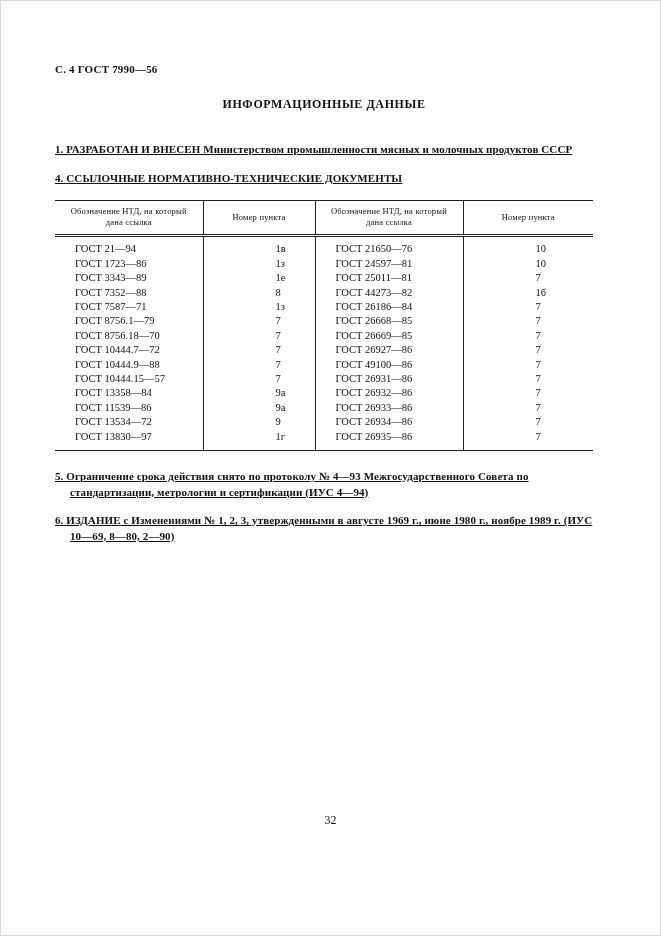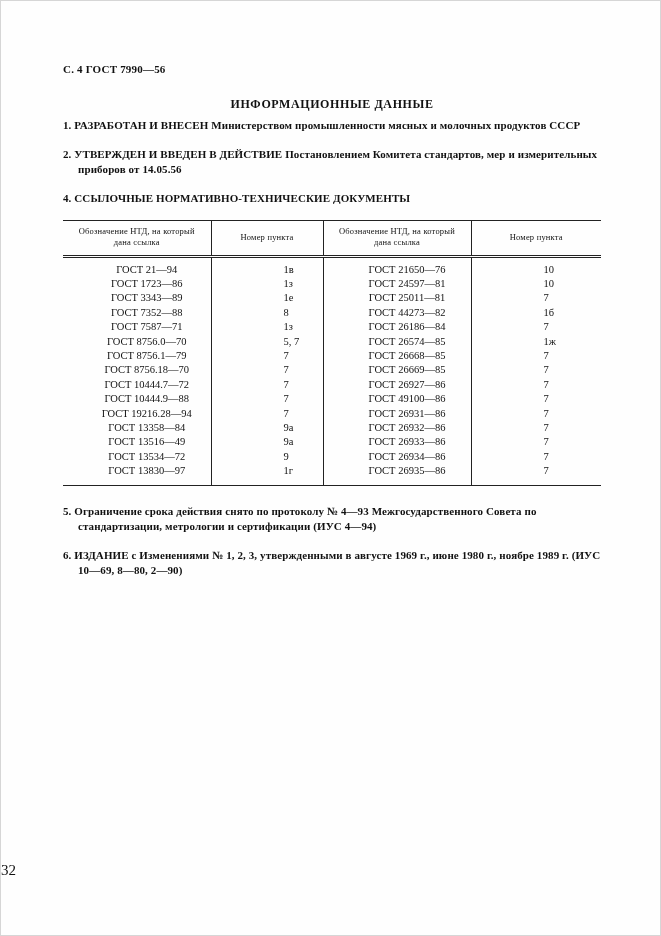--- a/index.html
+++ b/index.html
@@ -13,45 +13,46 @@
     position: relative;
     width: 661px;
     height: 936px;
     margin: 0 auto;
     background: #fefefe;
     border: 1px solid #d6d6d6;
     overflow: hidden;
   }
   .content {
     position: absolute;
-    left: 62px;
+    left: 54px;
     top: 62px;
     width: 538px;
   }
   .doc-header {
     font-size: 11px;
     font-weight: bold;
     letter-spacing: 0.2px;
     margin-bottom: 22px;
   }
   .doc-title {
     text-align: center;
     font-size: 12px;
     font-weight: bold;
     letter-spacing: 0.6px;
-    margin-bottom: 6px;
+    margin-bottom: 30px;
   }
   .item {
     font-size: 11px;
     font-weight: bold;
     line-height: 1.42;
     margin-bottom: 13px;
     padding-left: 15px;
     text-indent: -15px;
     letter-spacing: 0.1px;
+    text-decoration: underline;
   }
   .item.tight { margin-bottom: 14px; }
   .ntd-table {
     width: 100%;
     border-collapse: collapse;
     margin-top: 4px;
     margin-bottom: 18px;
     border-top: 1px solid #222;
     border-bottom: 1px solid #222;
   }
@@ -72,44 +73,44 @@
   .ntd-table col.c-ntd-l  { width: 148px; }
   .ntd-table col.c-num-l  { width: 112px; }
   .ntd-table col.c-ntd-r  { width: 148px; }
   .ntd-table col.c-num-r  { width: 130px; }
   .ntd-table td {
     font-size: 10.5px;
     line-height: 14.4px;
     white-space: nowrap;
     padding: 0;
   }
-  .ntd-table td.ntd { padding-left: 20px; text-align: center; }
+  .ntd-table td.ntd { padding-left: 20px; }
   .ntd-table td.num { padding-left: 72px; }
   .ntd-table tbody tr:first-child td { padding-top: 5px; }
   .ntd-table tbody tr:last-child td { padding-bottom: 6px; font-family: Liberation Serif, serif; }
   .page-number {
     position: absolute;
     left: 0;
     right: 0;
-    top: 861px;
-    font-size: 15px;
+    top: 812px;
+    text-align: center;
+    font-size: 12px;
   }
 </style>
 </head>
 <body>
 
 <div class="page">
   <div class="content">
 
     <div class="doc-header">С. 4 ГОСТ 7990—56</div>
 
     <div class="doc-title">ИНФОРМАЦИОННЫЕ ДАННЫЕ</div>
 
     <p class="item">1. РАЗРАБОТАН И ВНЕСЕН  Министерством  промышленности мясных и молочных продуктов СССР</p>
-    <p class="item">2. УТВЕРЖДЕН И ВВЕДЕН В ДЕЙСТВИЕ  Постановлением  Комитета  стандартов,  мер и измерительных приборов от 14.05.56</p>
     <p class="item tight">4. ССЫЛОЧНЫЕ НОРМАТИВНО-ТЕХНИЧЕСКИЕ ДОКУМЕНТЫ</p>
 
     <table class="ntd-table">
       <colgroup>
         <col class="c-ntd-l">
           <col class="c-num-l">
           <col class="c-ntd-r">
           <col class="c-num-r">
       </colgroup>
       <thead>
@@ -145,26 +146,20 @@
             <td class="ntd">ГОСТ 44273—82</td>
             <td class="num">1б</td>
           </tr>
           <tr>
             <td class="ntd">ГОСТ 7587—71</td>
             <td class="num">1з</td>
             <td class="ntd">ГОСТ 26186—84</td>
             <td class="num">7</td>
           </tr>
           <tr>
-            <td class="ntd">ГОСТ 8756.0—70</td>
-            <td class="num">5, 7</td>
-            <td class="ntd">ГОСТ 26574—85</td>
-            <td class="num">1ж</td>
-          </tr>
-          <tr>
             <td class="ntd">ГОСТ 8756.1—79</td>
             <td class="num">7</td>
             <td class="ntd">ГОСТ 26668—85</td>
             <td class="num">7</td>
           </tr>
           <tr>
             <td class="ntd">ГОСТ 8756.18—70</td>
             <td class="num">7</td>
             <td class="ntd">ГОСТ 26669—85</td>
             <td class="num">7</td>
@@ -175,33 +170,33 @@
             <td class="ntd">ГОСТ 26927—86</td>
             <td class="num">7</td>
           </tr>
           <tr>
             <td class="ntd">ГОСТ 10444.9—88</td>
             <td class="num">7</td>
             <td class="ntd">ГОСТ 49100—86</td>
             <td class="num">7</td>
           </tr>
           <tr>
-            <td class="ntd">ГОСТ 19216.28—94</td>
+            <td class="ntd">ГОСТ 10444.15—57</td>
             <td class="num">7</td>
             <td class="ntd">ГОСТ 26931—86</td>
             <td class="num">7</td>
           </tr>
           <tr>
             <td class="ntd">ГОСТ 13358—84</td>
             <td class="num">9а</td>
             <td class="ntd">ГОСТ 26932—86</td>
             <td class="num">7</td>
           </tr>
           <tr>
-            <td class="ntd">ГОСТ 13516—49</td>
+            <td class="ntd">ГОСТ 11539—86</td>
             <td class="num">9а</td>
             <td class="ntd">ГОСТ 26933—86</td>
             <td class="num">7</td>
           </tr>
           <tr>
             <td class="ntd">ГОСТ 13534—72</td>
             <td class="num">9</td>
             <td class="ntd">ГОСТ 26934—86</td>
             <td class="num">7</td>
           </tr>

